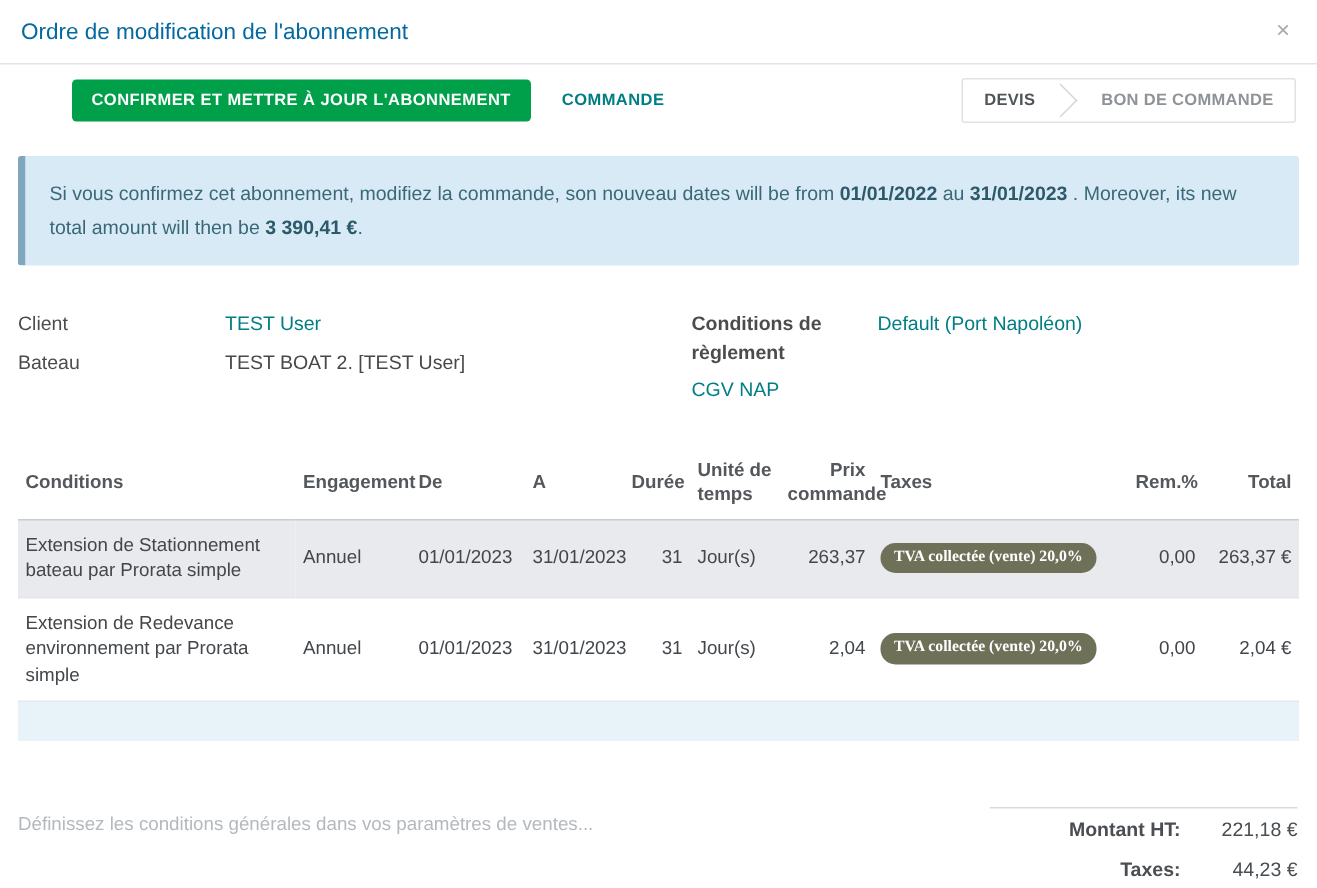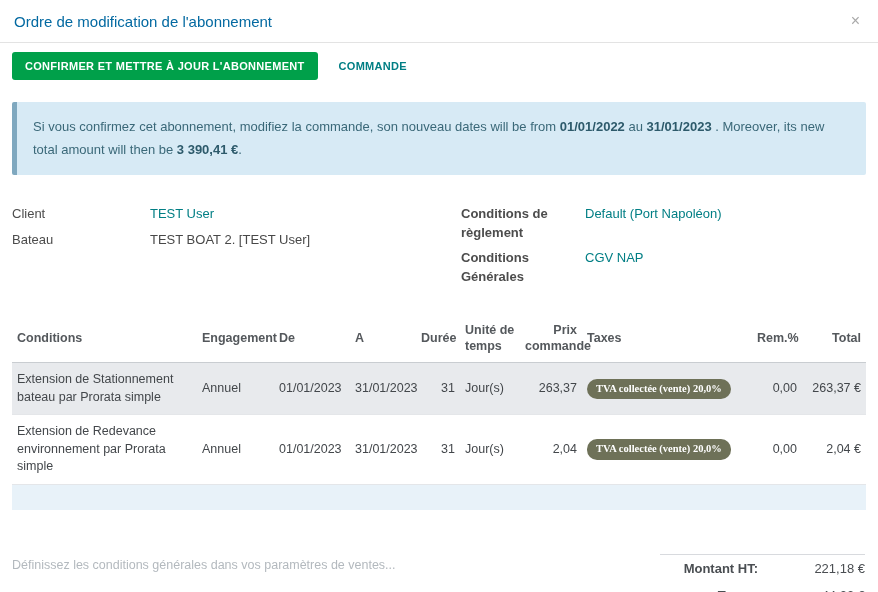--- a/index.html
+++ b/index.html
@@ -19,21 +19,21 @@
   .close { color: #a9a9a9; font-size: 16px; line-height: 1; cursor: pointer; padding: 2px 4px; }
   
   .toolbar {
     display: flex; justify-content: space-between; align-items: center;
     padding: 9px 12px 8px;
   }
   .toolbar-left { display: flex; align-items: center; }
   .btn {
     border: none; border-radius: 3px; font-family: inherit;
     font-weight: 700; font-size: 11px; letter-spacing: .3px;
-    padding: 8px 13px; cursor: pointer; white-space: nowrap;
+    padding: 8px 13px; cursor: pointer; white-space: nowrap; margin-left: 36px;
   }
   .btn-green { background: var(--green, #00a04a); color: #fff; }
   .btn-navy  { background: var(--navy, #0d3e62); color: #fff; margin-left: 7px; }
   .btn-link  { background: transparent; color: var(--link, #017e84); margin-left: 8px; font-weight: 600; }
   .statusbar {
     display: flex; align-items: stretch;
     border: 1px solid #e2e2e2; border-radius: 2px; background: #fff; margin-right: 2px;
   }
   .status {
     padding: 8px 14px; font-size: 11px; font-weight: 600; color: #8f9397;
@@ -83,40 +83,45 @@
   tr.empty-row td { background: var(--row-empty, #e8f2f9); height: 26px; padding: 0; border: none; }
   
   .footer { display: flex; justify-content: space-between; align-items: flex-start; margin: 44px 12px 0; }
   .terms-wrap { position: relative; width: 388px; margin-top: 4px; }
   textarea.terms {
     width: 100%; height: 46px; border: none; outline: none; resize: none;
     font-family: inherit; font-size: 12.5px; color: #555; padding: 0; background: transparent;
   }
   textarea.terms::placeholder { color: #b3b9be; }
   .totals { width: 205px; font-size: 13px; margin-right: 1px; }
-  .trow { display: flex; padding: 6px 0; gap: 29px; }
+  .trow { display: flex; padding: 6px 0; }
   .trow:first-child { border-top: 1px solid #d8dade; }
   .tlabel { flex: 1; text-align: right; font-weight: 700; color: #4a4e52; }
   .tval { width: 78px; text-align: right; color: #4a4e52; }
 </style>
 </head>
 <body>
 
 <div class="modal">
 
   <div class="modal-header">
     <span class="title">Ordre de modification de l'abonnement</span>
     <span class="close">×</span>
   </div>
 
   <div class="toolbar">
     <div class="toolbar-left">
       <button class="btn btn-green">CONFIRMER ET METTRE À JOUR L'ABONNEMENT</button>
       <button class="btn btn-link">COMMANDE</button>
     </div>
+    <div class="statusbar">
+      <div class="status active">DEVIS</div>
+      <div class="status-arrow"></div>
+      <div class="status">BON DE COMMANDE</div>
+    </div>
   </div>
 
   <div class="alert"><span>Si vous confirmez cet abonnement, modifiez la commande, son nouveau dates will be from </span><b>01/01/2022</b><span> au </span><b>31/01/2023</b><span> . Moreover, its new total amount will then be </span><b>3 390,41 €</b><span>.</span></div>
 
   <div class="fields">
     <div class="field-col">
       <div class="field-row">
         <div class="flabel">Client</div>
         <a class="flink">TEST User</a>
       </div>
@@ -124,21 +129,20 @@
         <div class="flabel">Bateau</div>
         <div class="fvalue">TEST BOAT 2. [TEST User]</div>
       </div>
     </div>
     <div class="field-col right">
       <div class="field-row">
         <div class="flabel">Conditions de règlement</div>
         <a class="flink">Default (Port Napoléon)</a>
       </div>
       <div class="field-row">
-        <div class="flabel">Conditions Générales</div>
         <a class="flink">CGV NAP</a>
       </div>
     </div>
   </div>
 
   <table class="lines">
     <colgroup>
       <col style="width:185px">
         <col style="width:77px">
         <col style="width:76px">

